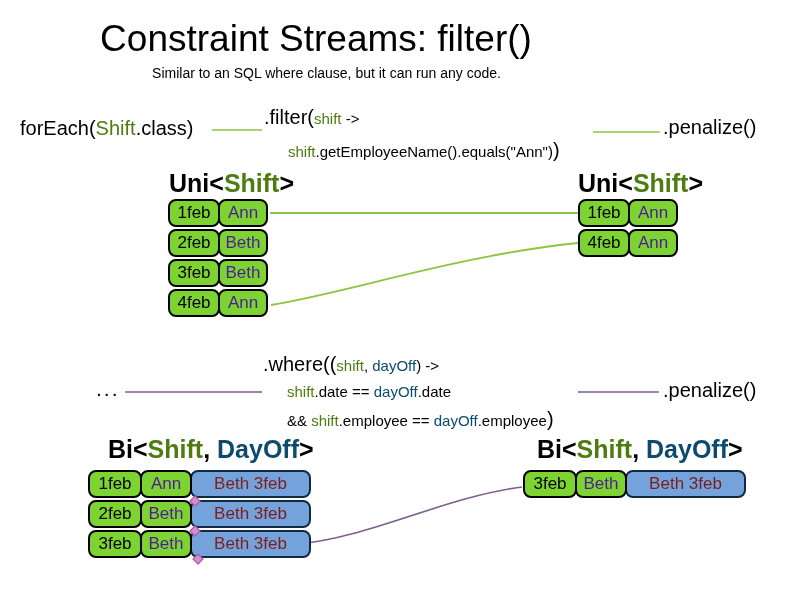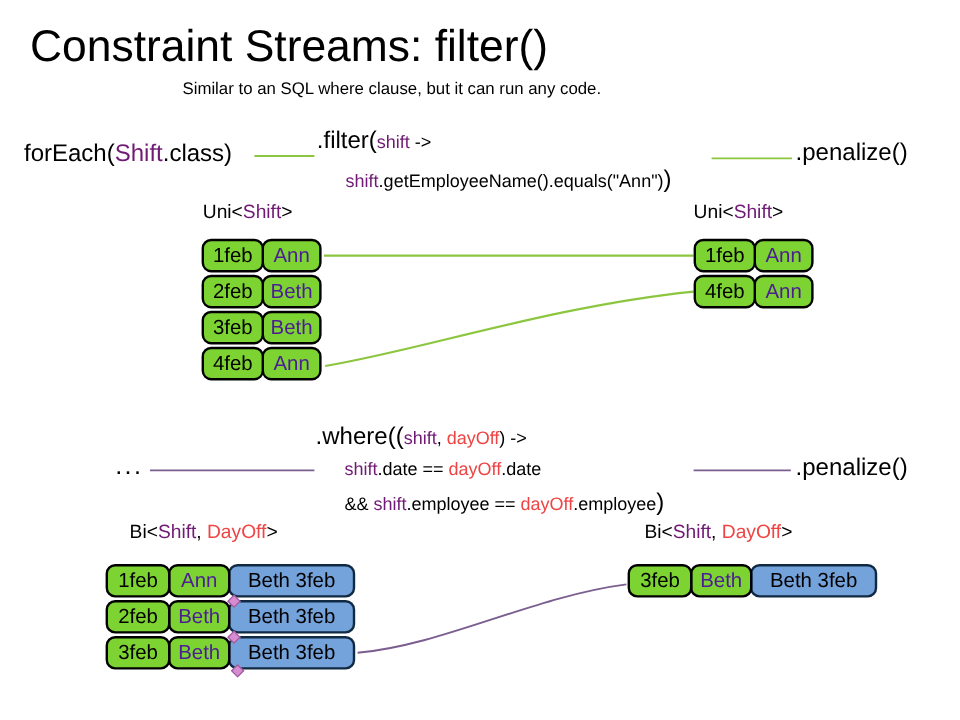--- a/index.html
+++ b/index.html
@@ -1,34 +1,34 @@
 <!DOCTYPE html>
 <html><head>
 <meta charset="utf-8">
 <style>
   html,body{margin:0;padding:0;background:#fff;}
   .slide{position:relative;width:800px;height:600px;background:#ffffff;overflow:hidden;
          font-family:"Liberation Sans",sans-serif;color:#000;}
   .abs{position:absolute;}
-  .title{top:18px;left:0;width:632px;font-size:37px;letter-spacing:0;padding-left:25px;}
+  .title{top:18px;left:0;width:632px;text-align:center;font-size:37px;letter-spacing:0;}
   .subtitle{top:65px;left:0;width:653px;text-align:center;font-size:14px;}
   .code{font-size:20px;white-space:nowrap;}
   .sm{font-size:15px;}
-  .g{color:#701a75;}
-  .b{color:#ef4444;}
+  .g{color:#4d7c0f;}
+  .b{color:#0c4a6e;}
   .bigparen{font-size:20px;}
-  .label{font-size:16px;white-space:nowrap;}
+  .label{font-size:25px;white-space:nowrap;font-weight:bold;}
   .tbl{display:flex;flex-direction:column;gap:2px;}
   .row{display:flex;}
   .cell{box-sizing:border-box;height:28px;border:2px solid #000;border-radius:8px;
         background:#7CD332;display:flex;align-items:center;justify-content:center;
         font-size:17px;line-height:20px;}
   .date-cell{width:52px;position:relative;z-index:2;}
   .name-cell{width:50px;margin-left:-2px;color:#4c1d95;position:relative;z-index:1;}
-  .pair-cell{width:106px;margin-left:-2px;background:#74A2DB;border-color:#102A43;color:#000000;}
+  .pair-cell{width:121px;margin-left:-2px;background:#74A2DB;border-color:#102A43;color:#7f1d1d;}
   .bt .date-cell{width:54px;}
   .bt .name-cell{width:52px;}
   svg.wires{left:0;top:0;pointer-events:none;}
   .diamond{width:6px;height:6px;background:#D78BD0;border:1px solid #9C5A9C;
            transform:rotate(45deg);}
   .ellipsis{font-size:21px;letter-spacing:2px;}
 </style>
 </head>
 <body>
 

